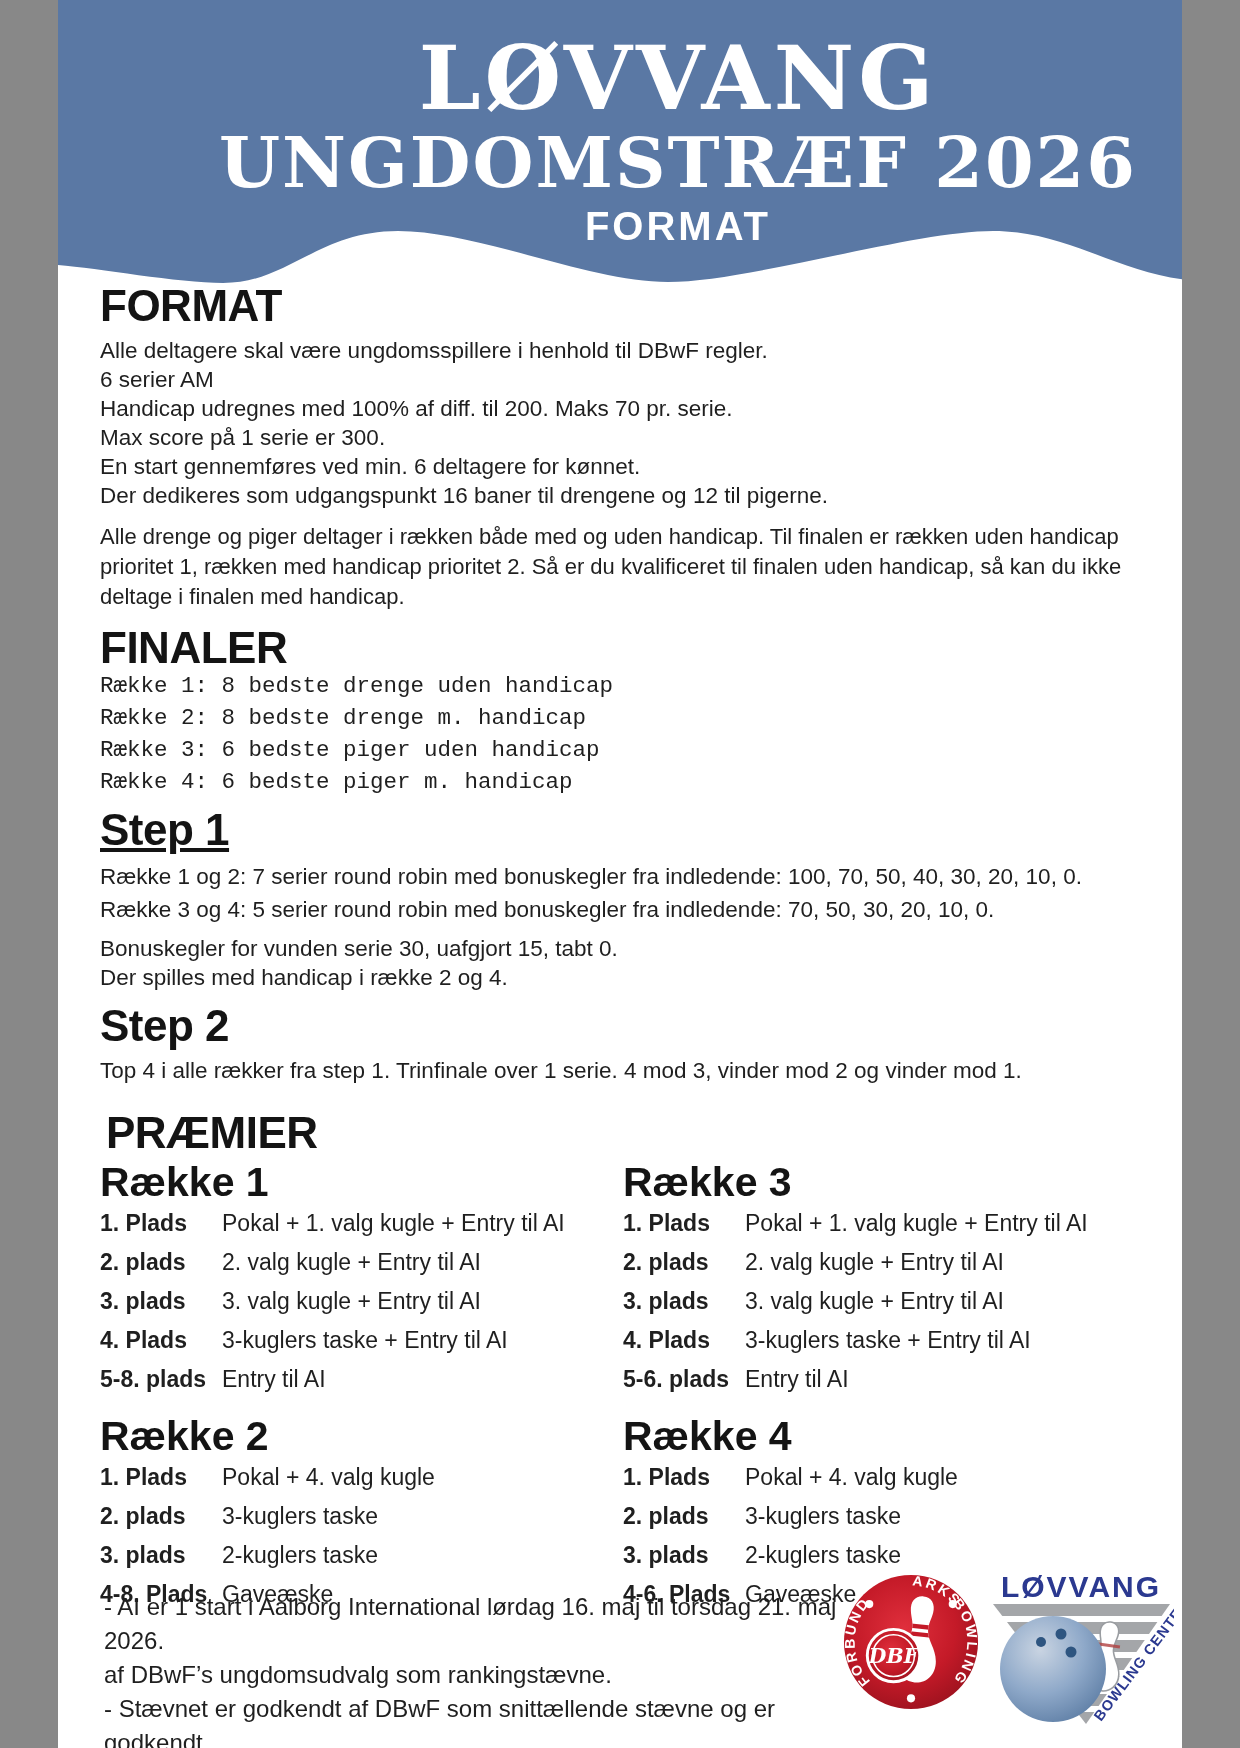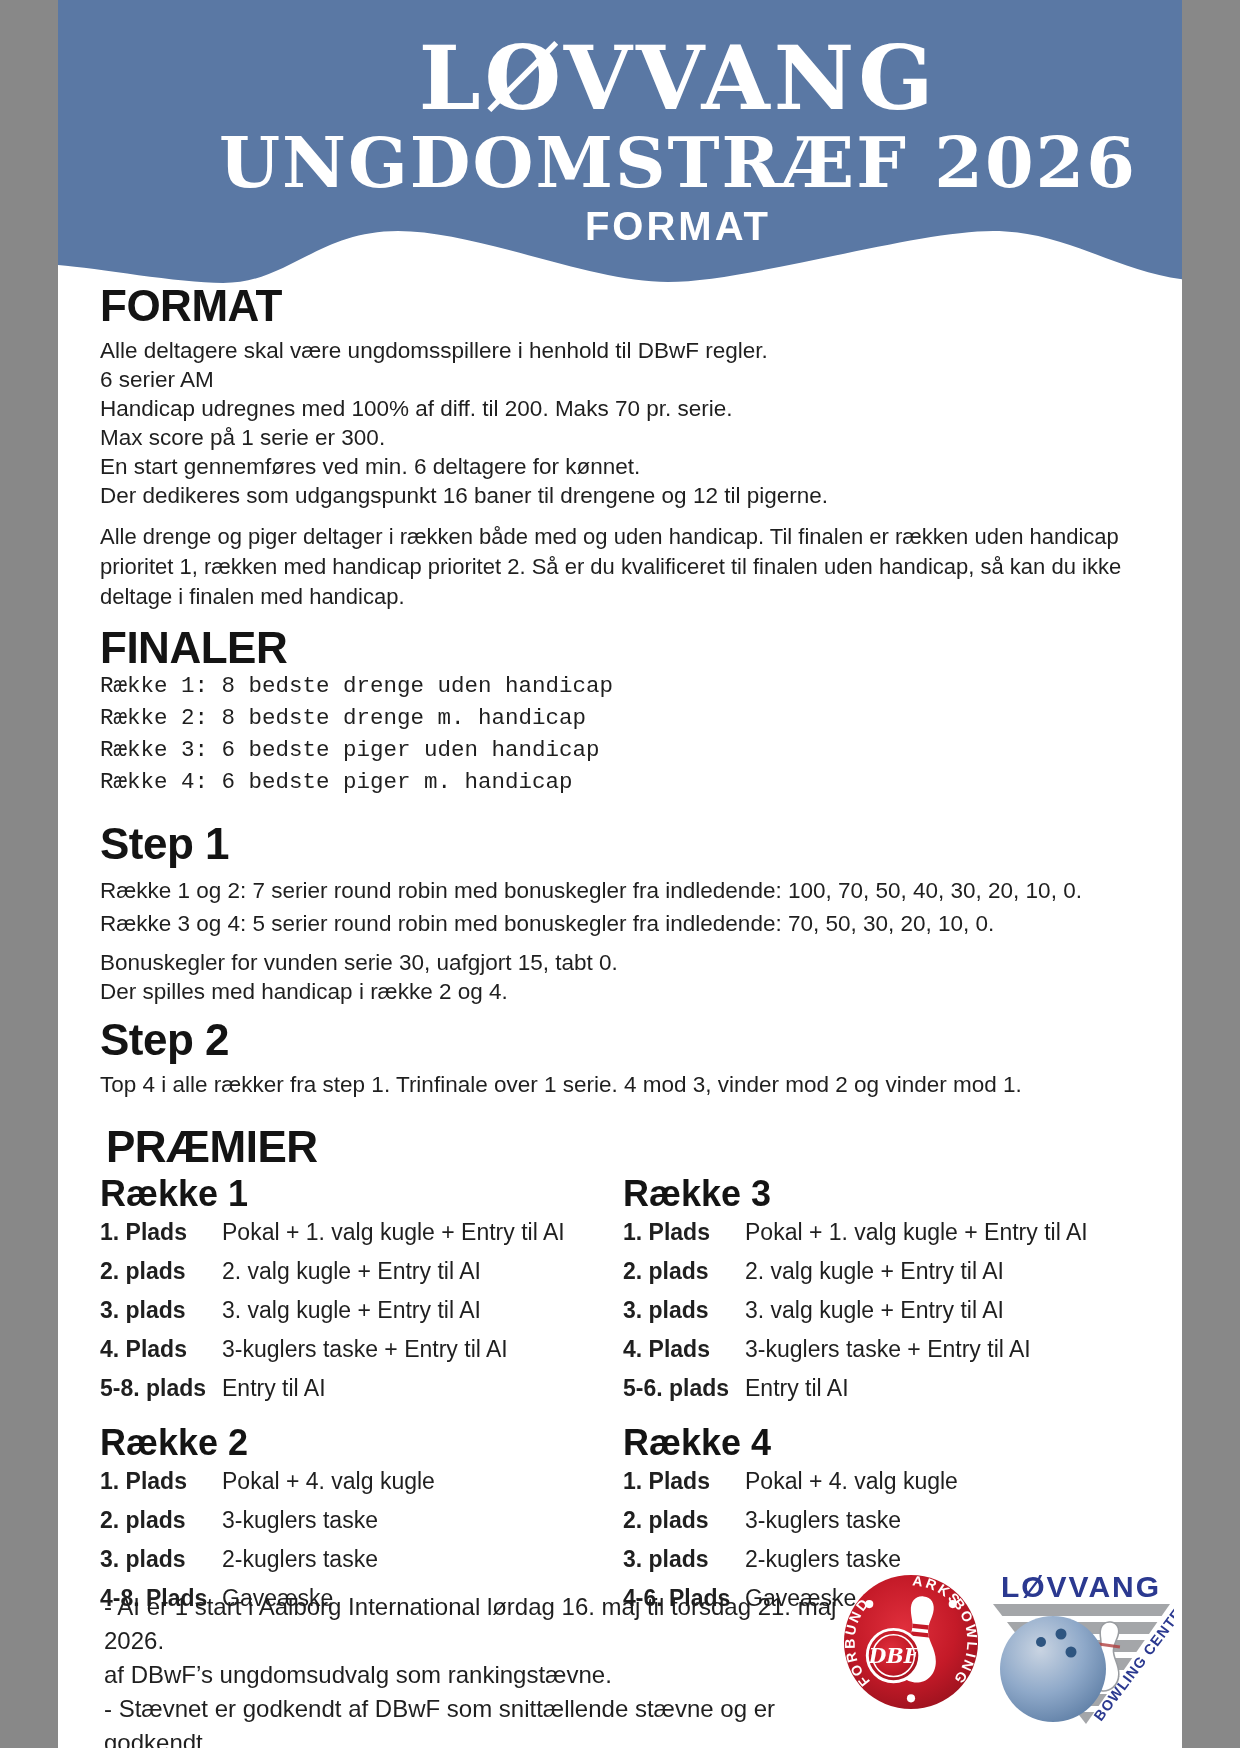--- a/index.html
+++ b/index.html
@@ -35,32 +35,32 @@
   .h2 {
     font-size:44px; font-weight:800; color:#141414; line-height:1.0;
     letter-spacing:-0.5px;
   }
   .body-line { font-size:22.5px; line-height:29px; }
   .para1 { margin-top:8px; }
   .para2 { margin-top:12px; max-width:1165px; font-size:22px; line-height:30px; }
   .h2-finaler { margin-top:14px; }
   .finaler-lines { margin-top:0;font-family:Liberation Mono, monospace; }
   .finaler-lines .body-line { line-height:32px; }
-  .h2-step1 { margin-top:24px; }
+  .h2-step1 { margin-top:10px;text-decoration:underline; }
   .step1-lines { margin-top:8px; }
   .step1-lines .body-line { line-height:33px; }
   .step1-notes { margin-top:8px; }
   .h2-step2 { margin-top:12px; }
   .step2-line { margin-top:8px; }
   .h2-premier { margin-top:26px; padding-left:6px; }
   .premier-grid {
     display:grid; grid-template-columns:523px 1fr;
     margin-top:6px; row-gap:10px;
   }
-  .prize-group-heading { font-size:36px; font-weight:800; color:#141414; line-height:1.05; }
+  .prize-group-heading { font-size:41px; font-weight:800; color:#141414; line-height:1.05; }
   .prize-rows { margin-top:6px; }
   .prize-row { display:flex; height:39px; align-items:baseline; }
   .prize-label { width:122px; flex:0 0 122px; font-weight:bold; font-size:23px; }
   .prize-value { font-size:23px; }
   
   .footer {
     position:absolute; top:1590px; left:46px; right:8px;
     display:flex; justify-content:space-between; align-items:flex-start;
   }
   .footer-notes { font-size:24px; line-height:34px; max-width:800px; }

